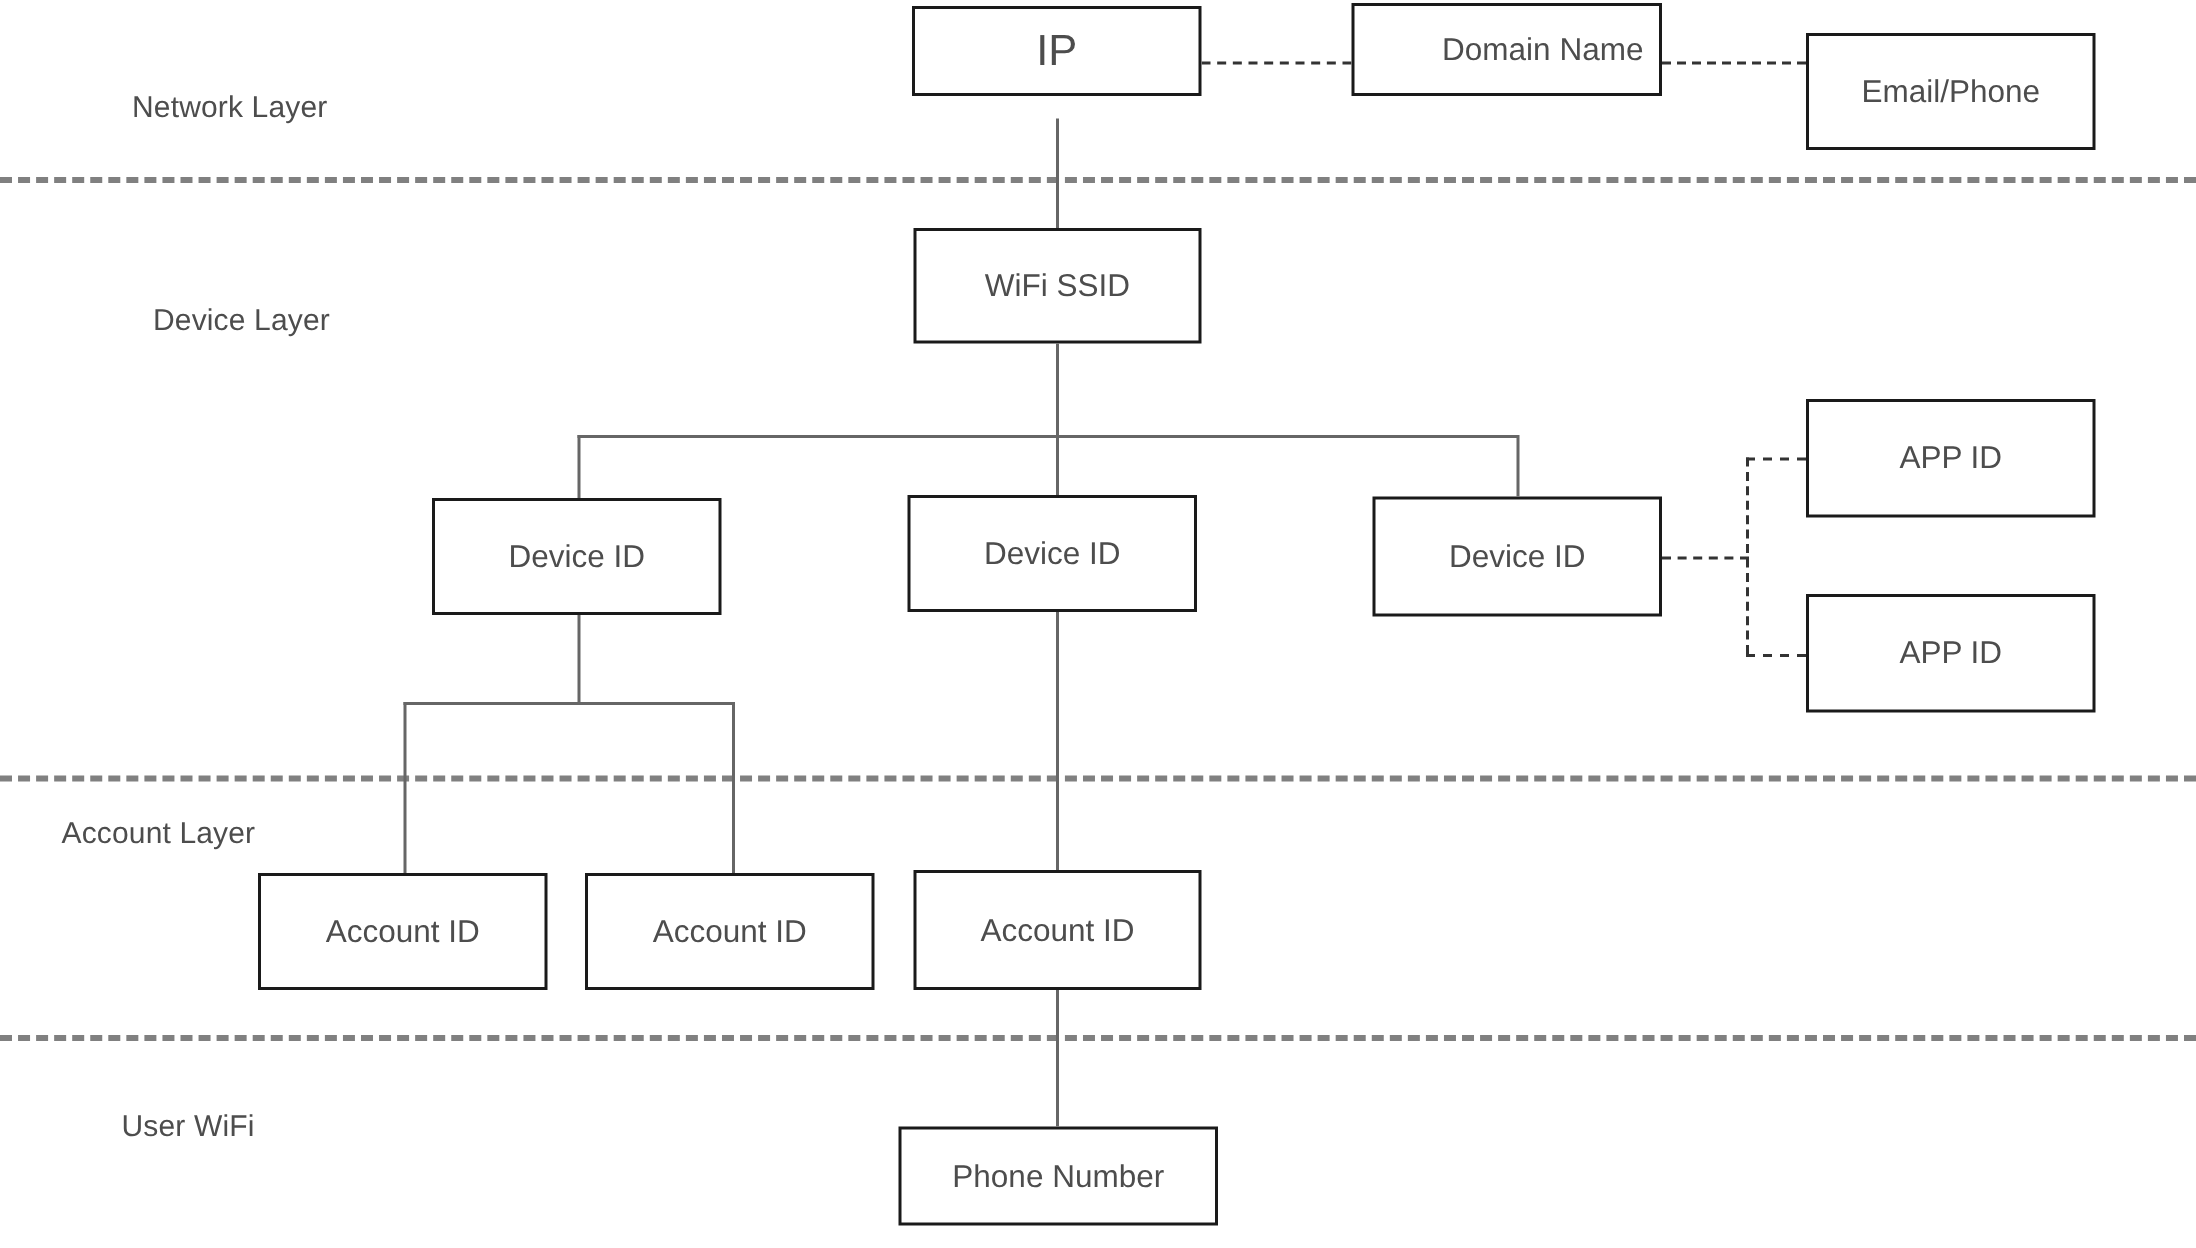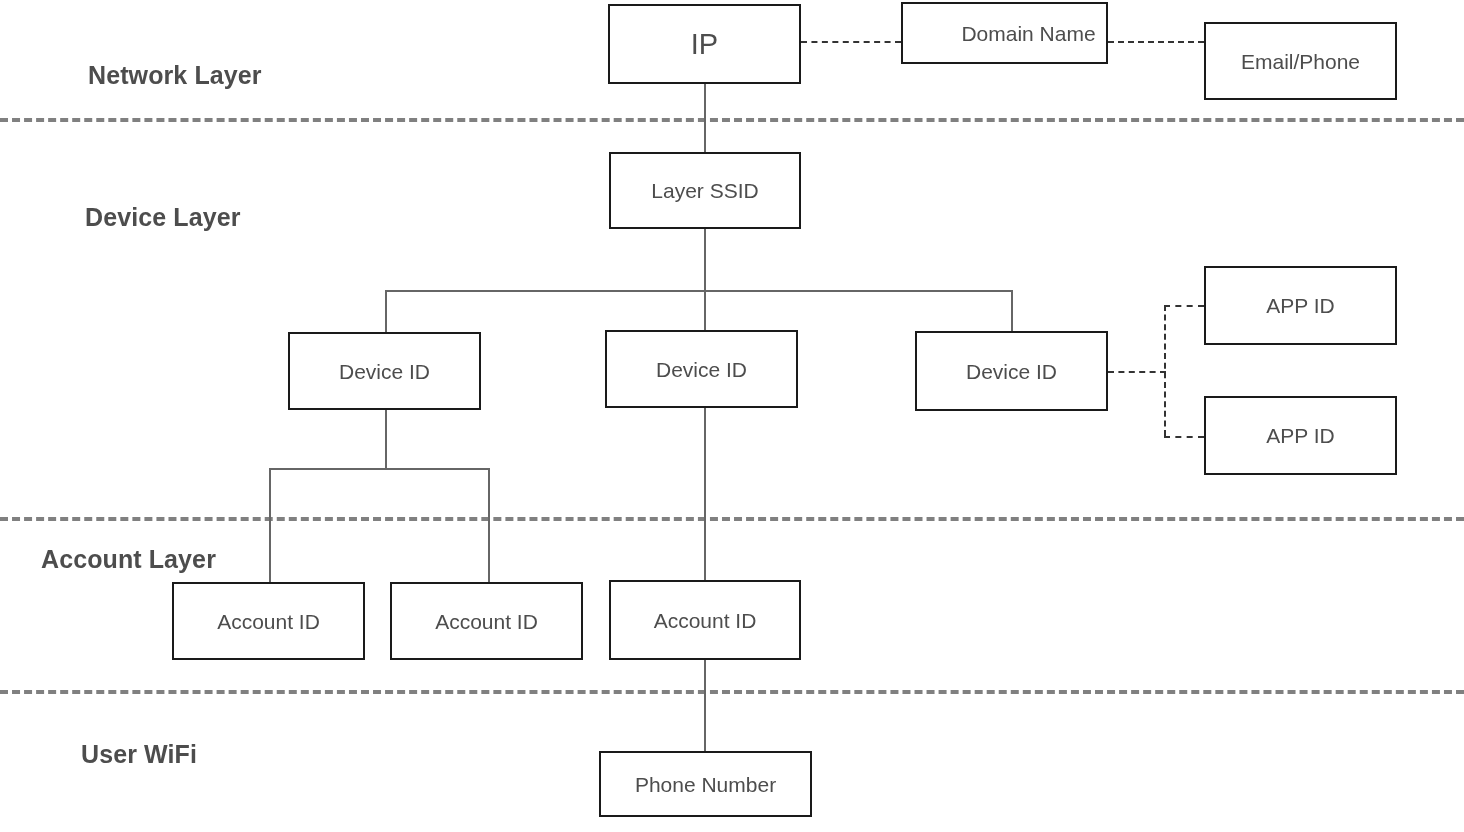--- a/index.html
+++ b/index.html
@@ -21,22 +21,22 @@
     position: absolute;
     left: 0;
     width: 1464px;
     height: 0;
     border-top: 4px dashed #808080;
   }
 
   
   .layer-label {
     position: absolute;
-    font-size: 25px;
-    font-weight: bold;
+    font-size: 20px;
+    font-weight: normal;
     color: #4d4d4d;
     white-space: nowrap;
     letter-spacing: 0.1px;
   }
 
   
   .node {
     position: absolute;
     box-sizing: border-box;
     background: #ffffff;
@@ -84,21 +84,21 @@
 </head>
 <body>
 
 <div id="canvas">
 
   <div class="separator" style="top:118px;"></div>
   <div class="separator" style="top:517px;"></div>
   <div class="separator" style="top:690px;"></div>
 
   <div class="layer-label" style="left:88px; top:61px;">Network Layer</div>
-  <div class="layer-label" style="left:85px; top:203px;">Device Layer</div>
+  <div class="layer-label" style="left:102px; top:203px;">Device Layer</div>
   <div class="layer-label" style="left:41px; top:545px;">Account Layer</div>
   <div class="layer-label" style="left:81px; top:740px;">User WiFi</div>
 
   <div class="conn-v" style="left:704px; top:79px; height:73px;"></div>
 
   <div class="dash-h" style="left:801px; top:41px; width:100px;"></div>
 
   <div class="dash-h" style="left:1108px; top:41px; width:96px;"></div>
 
   <div class="conn-v" style="left:704px; top:229px; height:102px;"></div>
@@ -113,25 +113,25 @@
 
   <div class="conn-v" style="left:385px; top:410px; height:58px;"></div>
   <div class="conn-h" style="left:269px; top:468px; width:220px;"></div>
   <div class="conn-v" style="left:269px; top:468px; height:114px;"></div>
   <div class="conn-v" style="left:488px; top:468px; height:114px;"></div>
 
   <div class="conn-v" style="left:704px; top:408px; height:174px;"></div>
 
   <div class="conn-v" style="left:704px; top:660px; height:91px;"></div>
 
-  <div class="node big" style="left:608px; top:4px; width:193px; height:80px;">IP</div>
+  <div class="node big" style="left:608px; top:4px; width:193px; height:60px;">IP</div>
   <div class="node" style="left:901px; top:2px; width:207px; height:62px;padding-left:48px;">Domain Name</div>
   <div class="node" style="left:1204px; top:2px; width:193px; height:78px;margin-top:20px;">Email/Phone</div>
 
-  <div class="node" style="left:609px; top:152px; width:192px; height:77px;">Layer SSID</div>
+  <div class="node" style="left:609px; top:152px; width:192px; height:77px;">WiFi SSID</div>
   <div class="node" style="left:288px; top:332px; width:193px; height:78px;">Device ID</div>
   <div class="node" style="left:605px; top:330px; width:193px; height:78px;">Device ID</div>
   <div class="node" style="left:915px; top:331px; width:193px; height:80px;">Device ID</div>
   <div class="node" style="left:1204px; top:266px; width:193px; height:79px;">APP ID</div>
   <div class="node" style="left:1204px; top:396px; width:193px; height:79px;">APP ID</div>
 
   <div class="node" style="left:172px; top:582px; width:193px; height:78px;">Account ID</div>
   <div class="node" style="left:390px; top:582px; width:193px; height:78px;">Account ID</div>
   <div class="node" style="left:609px; top:580px; width:192px; height:80px;">Account ID</div>
 

